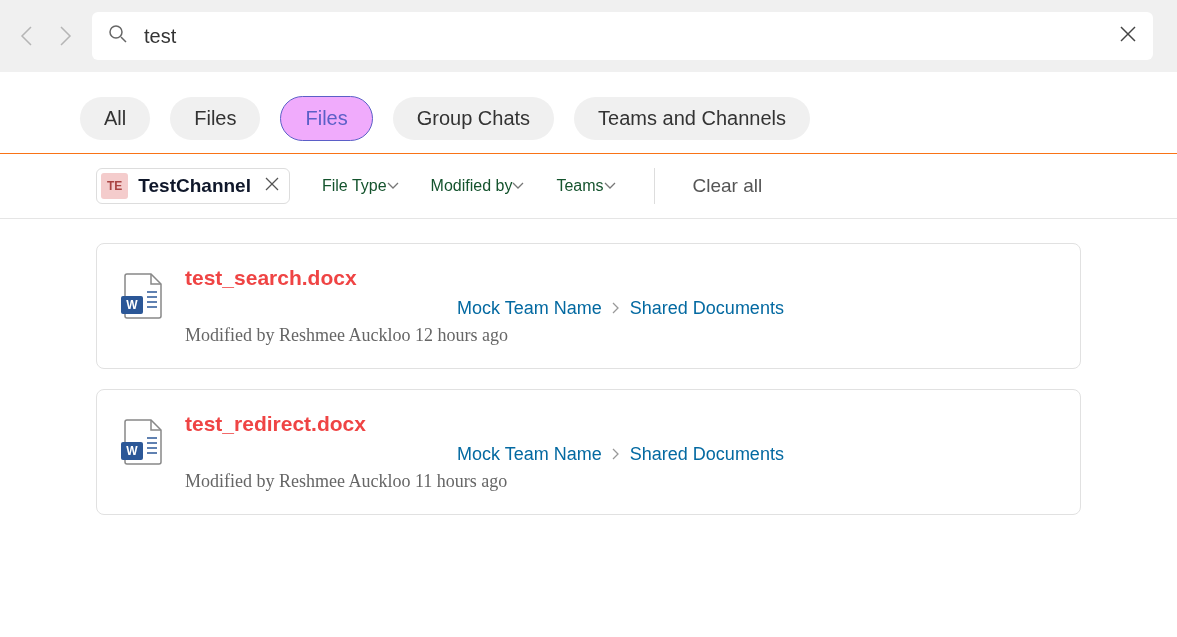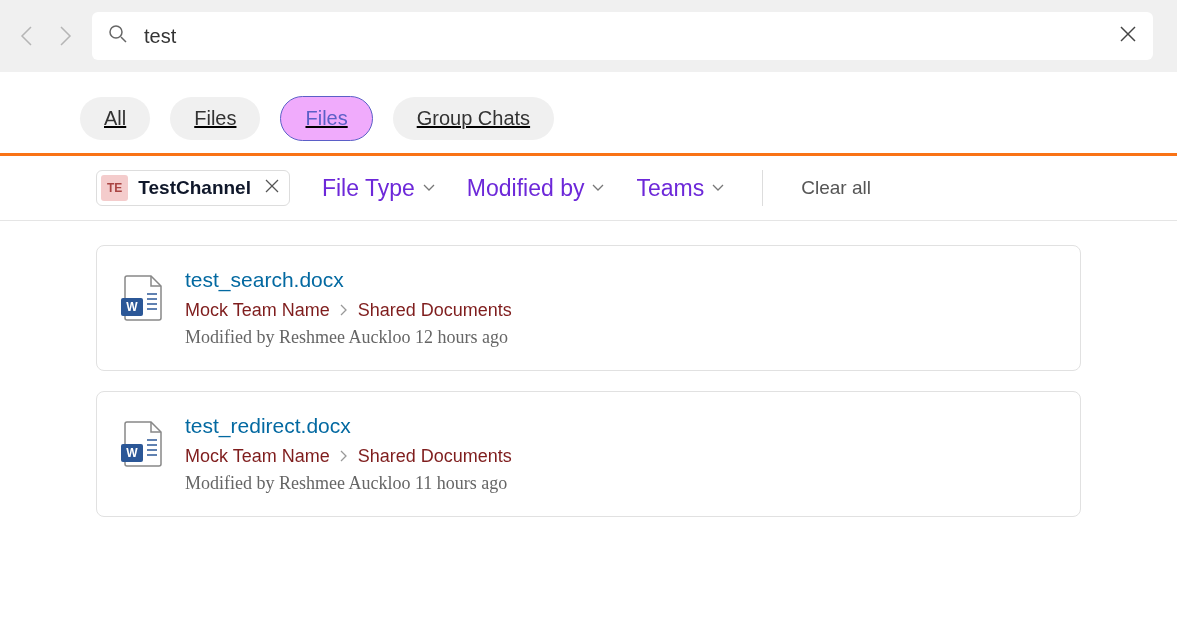--- a/index.html
+++ b/index.html
@@ -59,21 +59,20 @@
     .clear-search {
       color: #333;
       font-size: 20px;
       cursor: pointer;
     }
     .filter-tabs {
       display: flex;
       gap: 20px;
       padding: 24px 80px 12px 80px;
       align-items: center;
-      text-decoration: underline;
     }
     .filter-pill {
       background: #f0f0f0;
       border-radius: 24px;
       padding: 10px 24px;
       font-size: 20px;
       color: #333;
       cursor: pointer;
       border: none;
     }
@@ -81,21 +80,21 @@
       background: #f0abfc;
       border: 1.5px solid #5b5fc7;
       color: #5b5fc7;
     }
     .filter-row {
       display: flex;
       gap: 32px;
       padding: 14px 96px;
       align-items: center;
       border-bottom: 1px solid #e5e5e5;
-      border-top: 3px solid #f97316;
+      border-top: 1px solid #f97316;
     }
     .channel-chip {
       display: flex;
       align-items: center;
       gap: 10px;
       background: #ffffff;
       border: 1px solid #ddd;
       border-radius: 6px;
       padding: 4px 10px 4px 4px;
       font-size: 19px;
@@ -111,23 +110,22 @@
     .channel-label { color: #0f172a; font-weight: bold; }
     .chip-close {
       color: #666;
       font-size: 16px;
       cursor: pointer;
       margin-left: 4px;
     }
     .dropdown-filter {
       display: flex;
       align-items: center;
-      gap: 8px;
-      color: #6d28d9;
-      font-size: 23px;
+      color: #14532d;
+      font-size: 16px;
       cursor: pointer;
     }
     .chevron {
       font-size: 12px;
       color: #777;
     }
     .divider-vert {
       width: 1px;
       height: 36px;
       background: #ddd;
@@ -157,31 +155,32 @@
       width: 42px;
       height: 48px;
       position: relative;
       flex-shrink: 0;
       margin-top: 6px;
     }
     .file-icon-svg { width: 100%; height: 100%; }
     .result-body { flex: 1; }
     .result-title {
       font-size: 21px;
-      font-weight: 400;
-      color: #0369a1;
+      font-weight: 700;
+      color: #ef4444;
       margin-bottom: 8px;
     }
     .result-path {
       font-size: 18px;
-      color: #7f1d1d;
+      color: #0369a1;
       margin-bottom: 6px;
       display: flex;
       align-items: center;
       gap: 10px;
+      justify-content: center;
     }
     .path-sep { color: #999; font-size: 14px; }
     .result-meta {
       font-size: 18px;
       color: #666;
       font-family: Liberation Serif, serif;
     }
   </style>
 </head>
 <body>
@@ -214,20 +213,21 @@
         </svg>
     </span>
   </div>
 </div>
 
 <div class="filter-tabs">
   <button class="filter-pill">All</button>
   <button class="filter-pill">Files</button>
   <button class="filter-pill active">Files</button>
   <button class="filter-pill">Group Chats</button>
+  <button class="filter-pill">Teams and Channels</button>
 </div>
 
 <div class="filter-row">
   <div class="channel-chip">
     <span class="channel-badge">TE</span>
     <span class="channel-label">TestChannel</span>
     <span class="chip-close">
       <svg width="14" height="14" viewBox="0 0 14 14">
           <line x1="1" y1="1" x2="13" y2="13" stroke="#555" stroke-width="1.3"></line>
           <line x1="13" y1="1" x2="1" y2="13" stroke="#555" stroke-width="1.3"></line>

